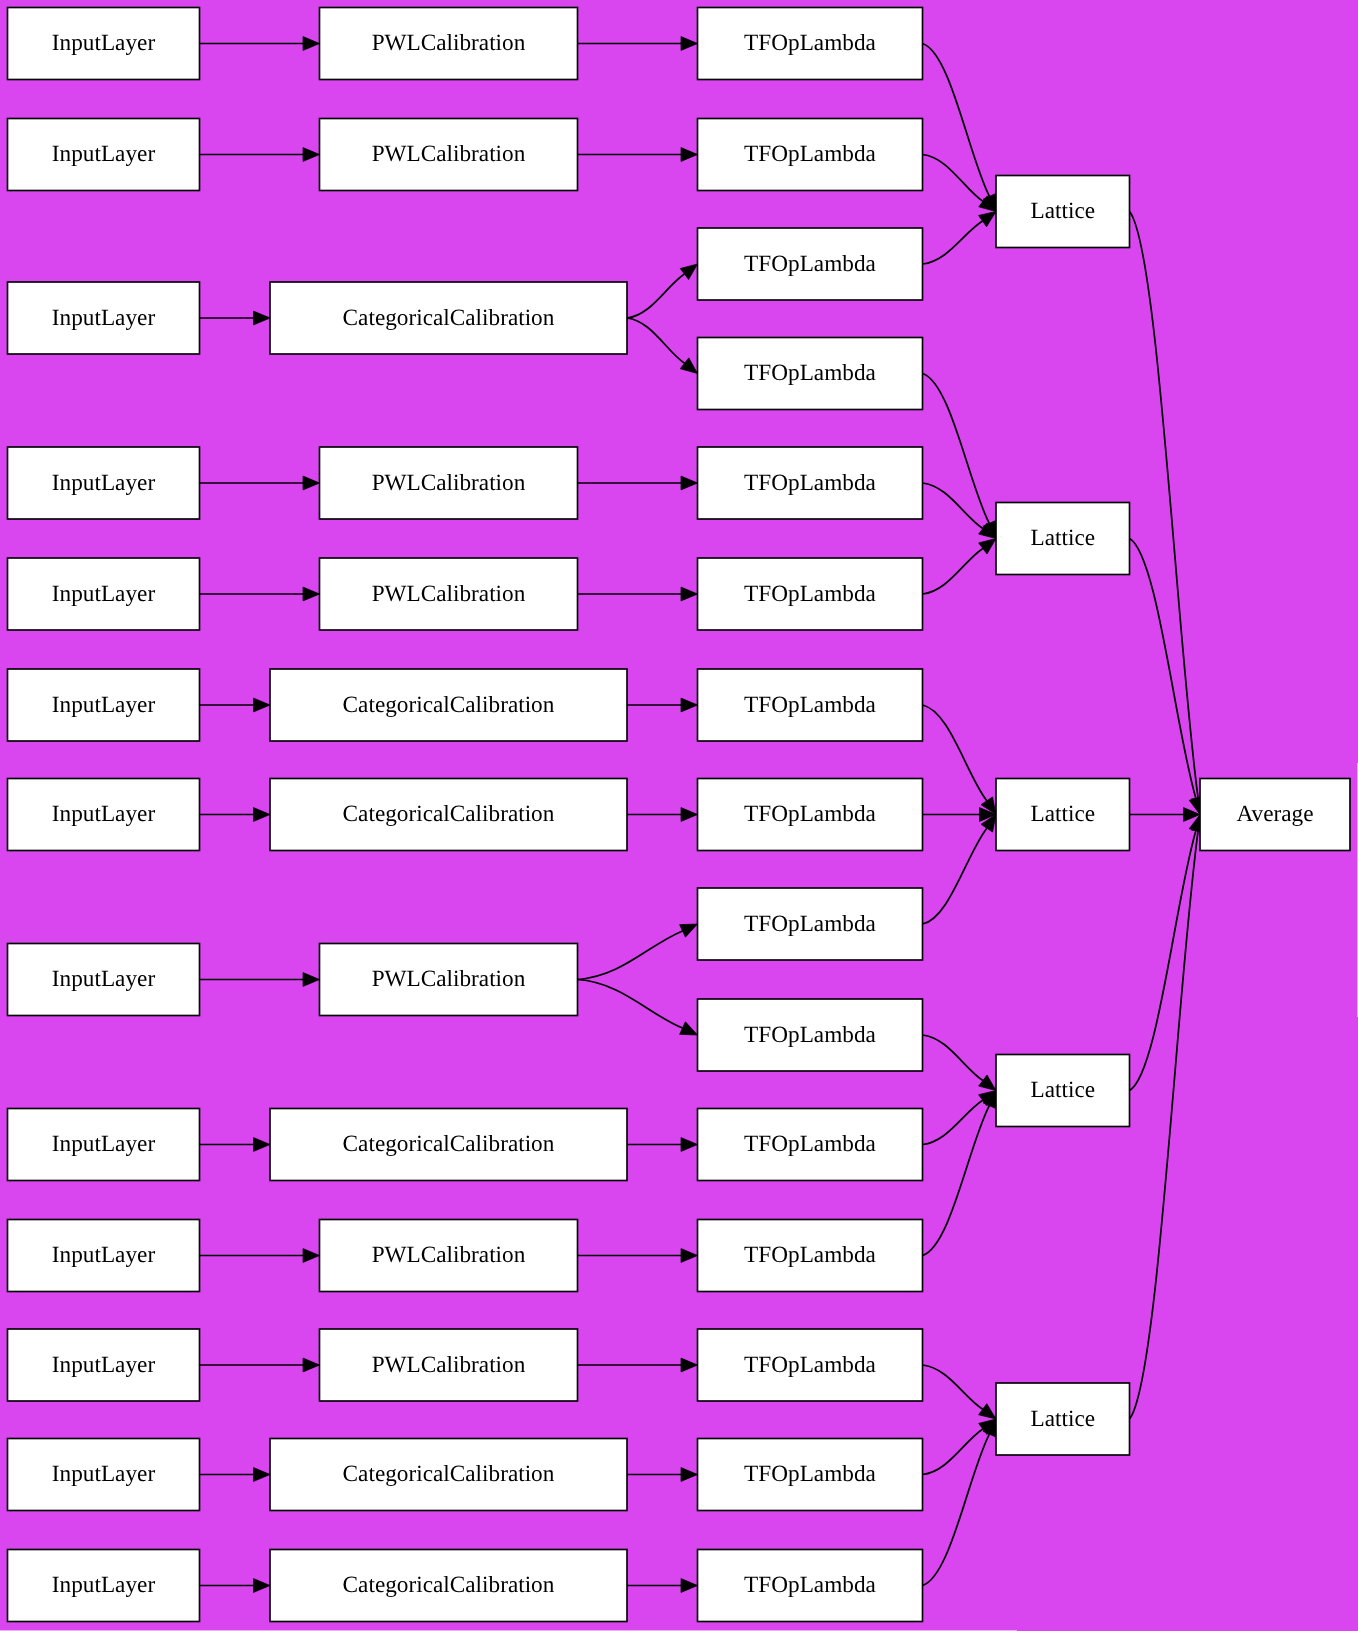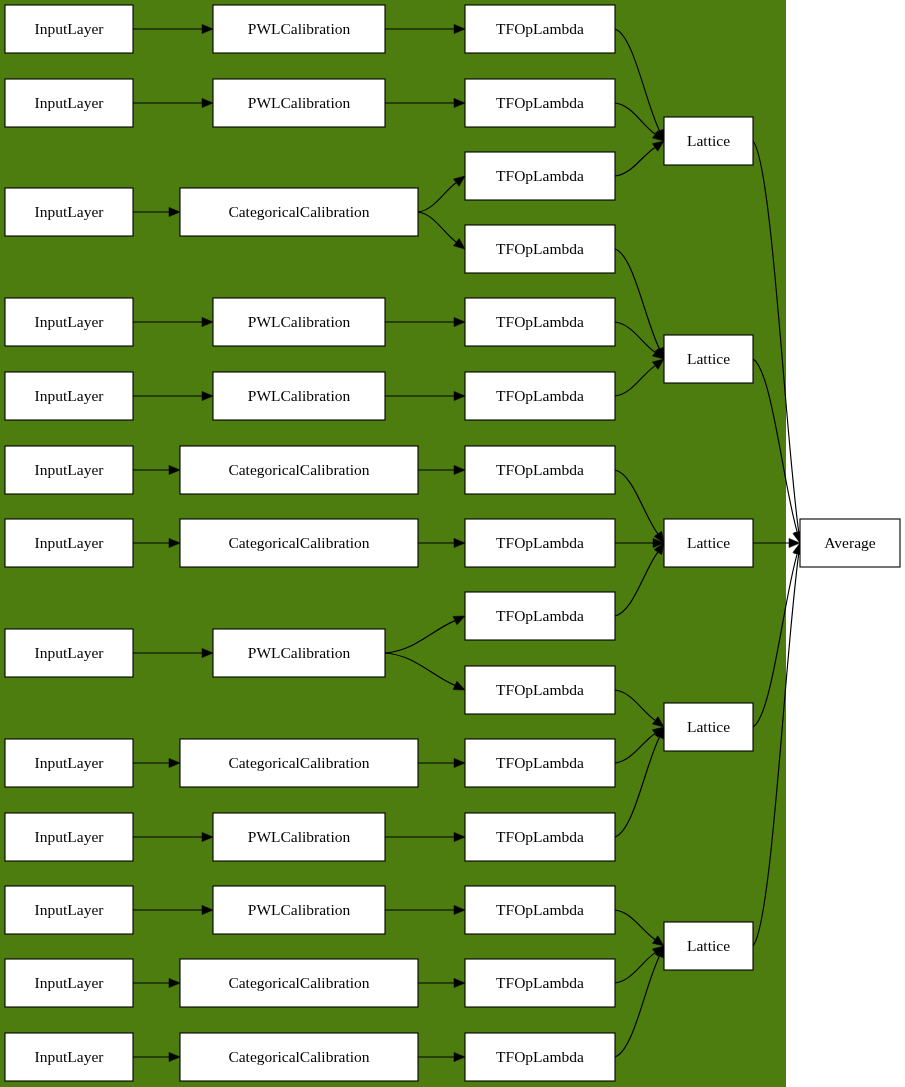--- a/index.html
+++ b/index.html
@@ -2,23 +2,23 @@
 <html><head>
 <meta charset="utf-8">
 <style>
   html, body {
     margin: 0;
     padding: 0;
     background: #ffffff;
   }
   #graph-root {
     position: relative;
-    width: 786px;
+    width: 905px;
     height: 1087px;
-    background: #4d7c0f;
+    background: #d946ef;
     font-family: "Liberation Serif", "DejaVu Serif", serif;
     text-align: center;
   }
   svg.graph-canvas {
     display: block;
     width: 905px;
     height: 1087px;
   }
   .node-box {
     fill: #ffffff;

